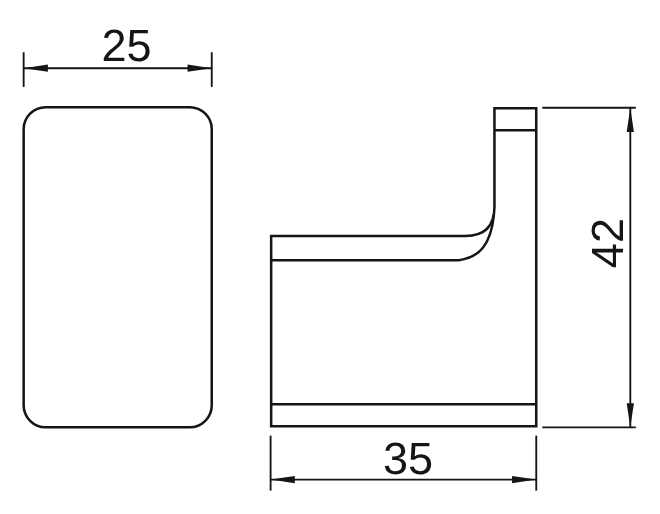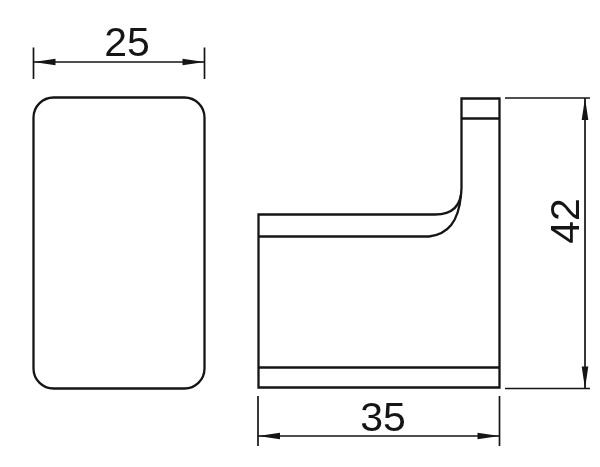--- a/index.html
+++ b/index.html
@@ -10,21 +10,20 @@
   html, body {
     width: 600px; height: 467px;
     background: var(--bg-color);
     font-family: "Liberation Sans", sans-serif;
     overflow: hidden;
   }
   .drawing-canvas {
     position: relative;
     width: 479px; height: 467px;
     background: var(--bg-color);
-    padding-left: 12px;
   }
   svg { display: block; }
 
   .outline {
     fill: #ffffff;
     stroke: var(--line-color);
     stroke-width: 2.3;
     stroke-linejoin: miter;
     stroke-linecap: butt;
   }

